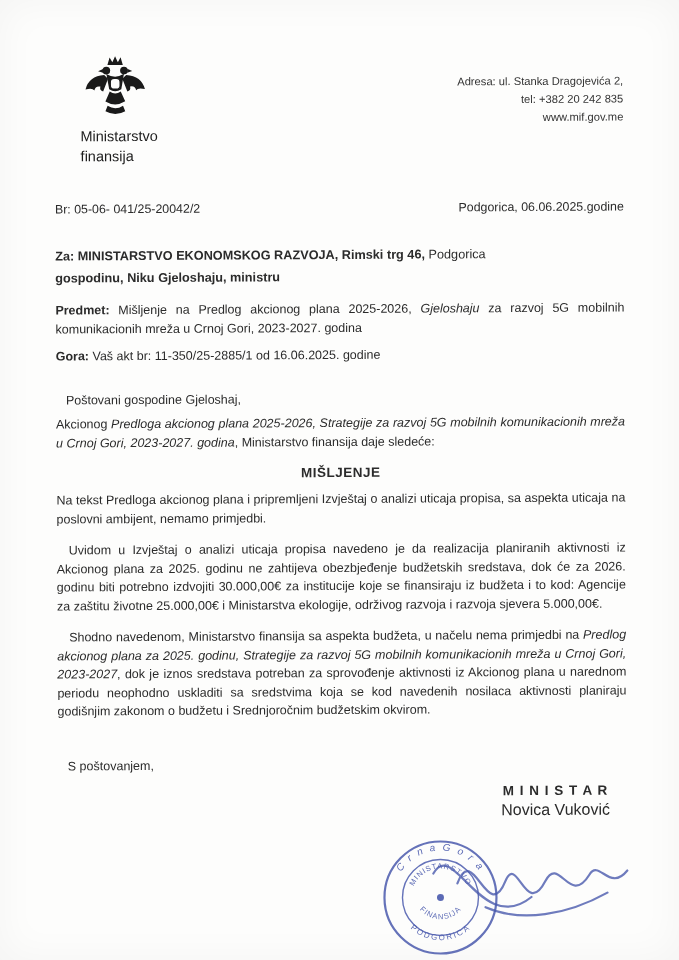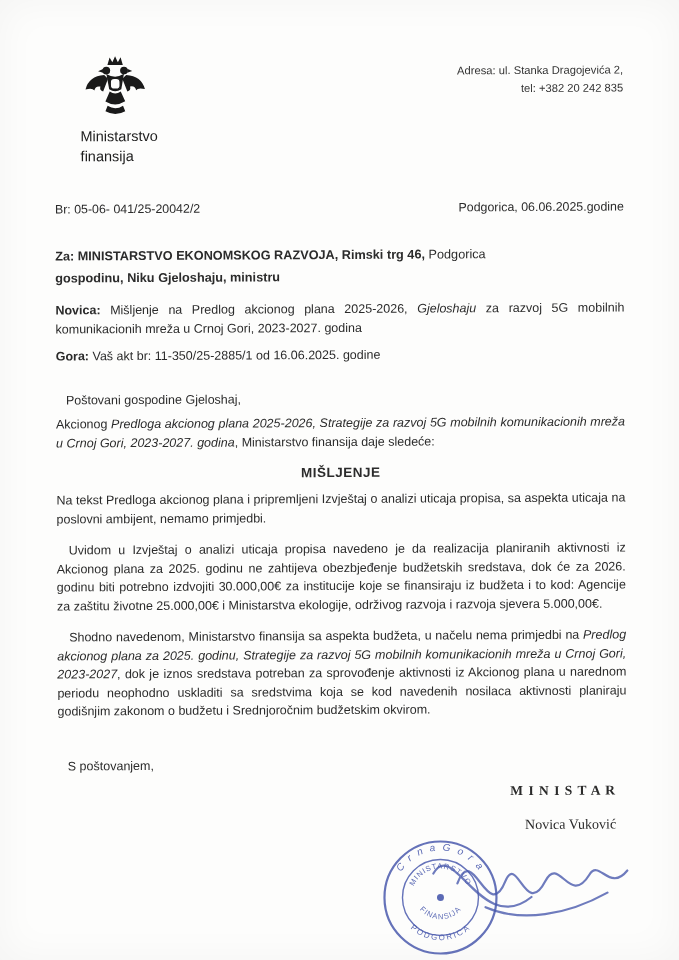--- a/index.html
+++ b/index.html
@@ -9,41 +9,41 @@
     box-sizing:border-box;padding:54px 54px 0 56px;position:relative;overflow:hidden;
     box-shadow:inset 0 0 40px rgba(0,0,0,0.04);
   }
   .doc-inner{transform:rotate(-0.3deg);transform-origin:50% 40%;}
   
   .hdr{display:flex;justify-content:space-between;align-items:flex-start;}
   .hdr-left{margin-left:26px;width:140px;text-align:left;}
   .emblem{display:block;margin:0 0 6px 2px;}
   .ministry-name{font-size:14.5px;line-height:1.35;color:#1c1c1c;}
   .ministry-name span{display:block;}
-  .hdr-right{text-align:right;font-size:11.2px;line-height:1.6;color:#333;margin-top:9px;}
+  .hdr-right{text-align:right;font-size:11.2px;line-height:1.6;color:#333;margin-top:20px;}
   .hdr-right div{white-space:nowrap;}
   
   .ref-row{display:flex;justify-content:space-between;margin-top:36px;font-size:12.4px;}
   
   .recipient{margin-top:30px;font-size:12.7px;line-height:1.7;}
   .bold{font-weight:bold;}
   .ital{font-style:italic;}
   .subject{margin-top:12px;font-size:12.5px;line-height:1.5;text-align:justify;}
   .veza{margin-top:10px;font-size:12.5px;}
   .salutation{margin-top:30px;font-size:12.5px;text-indent:10px;}
   .intro{margin-top:8px;font-size:12.5px;line-height:1.5;text-align:justify;}
   .heading{margin:14px 0 10px;text-align:center;font-weight:bold;font-size:13.5px;letter-spacing:0.5px;}
   p.bp{margin:0 0 13px;font-size:12.5px;line-height:1.48;text-align:justify;}
   p.indent{text-indent:12px;}
   .closing{margin-top:38px;font-size:12.5px;text-indent:10px;}
   
   .sig-block{position:relative;height:200px;margin-top:10px;}
-  .sig-text{position:absolute;right:11px;top:2px;text-align:right;font-family:Liberation Serif, serif;}
+  .sig-text{position:absolute;right:17px;top:2px;text-align:center;}
   .minister-title{font-weight:bold;font-size:13.5px;letter-spacing:1px;}
-  .minister-name{font-size:14px;margin-top:18px;}
+  .minister-name{font-size:16px;margin-top:3px;}
   .stamp-wrap{position:absolute;right:-18px;top:28px;width:310px;height:175px;}
   .stamp-wrap svg{display:block;}
   .stamp text{font-family:"Liberation Sans",sans-serif;}
 </style>
 </head>
 <body>
 
 <div class="page">
   <div class="doc-inner">
 
@@ -65,37 +65,38 @@
           </g>
         </svg>
         <div class="ministry-name">
           <span>Ministarstvo</span>
           <span>finansija</span>
         </div>
       </div>
       <div class="hdr-right">
         <div>Adresa: ul. Stanka Dragojevića 2,</div>
         <div>tel: +382 20 242 835</div>
+        <div>www.mif.gov.me</div>
       </div>
     </div>
 
     <div class="ref-row">
       <span>Br: 05-06- 041/25-20042/2</span>
       <span>Podgorica, 06.06.2025.godine</span>
     </div>
 
     <div class="recipient">
       <div>
         <span class="bold">Za: MINISTARSTVO EKONOMSKOG RAZVOJA, Rimski trg 46,</span><span> Podgorica</span>
       </div>
       <div class="bold">gospodinu, Niku Gjeloshaju, ministru</div>
     </div>
 
     <div class="subject">
-      <span class="bold">Novica:</span><span> Mišljenje na Predlog akcionog plana 2025-2026, </span><span class="ital">Gjeloshaju</span><span> za razvoj 5G mobilnih komunikacionih mreža u Crnoj Gori, 2023-2027. godina</span>
+      <span class="bold">Predmet:</span><span> Mišljenje na Predlog akcionog plana 2025-2026, </span><span class="ital">Gjeloshaju</span><span> za razvoj 5G mobilnih komunikacionih mreža u Crnoj Gori, 2023-2027. godina</span>
     </div>
 
     <div class="veza">
       <span class="bold">Gora:</span><span> Vaš akt br: 11-350/25-2885/1 od 16.06.2025. godine</span>
     </div>
 
     <div class="salutation">Poštovani gospodine Gjeloshaj,</div>
 
     <div class="intro">
       <span>Akcionog </span><span class="ital">Predloga akcionog plana 2025-2026, Strategije za razvoj 5G mobilnih komunikacionih mreža u Crnoj Gori, 2023-2027. godina</span><span>, Ministarstvo finansija daje sledeće:</span>

